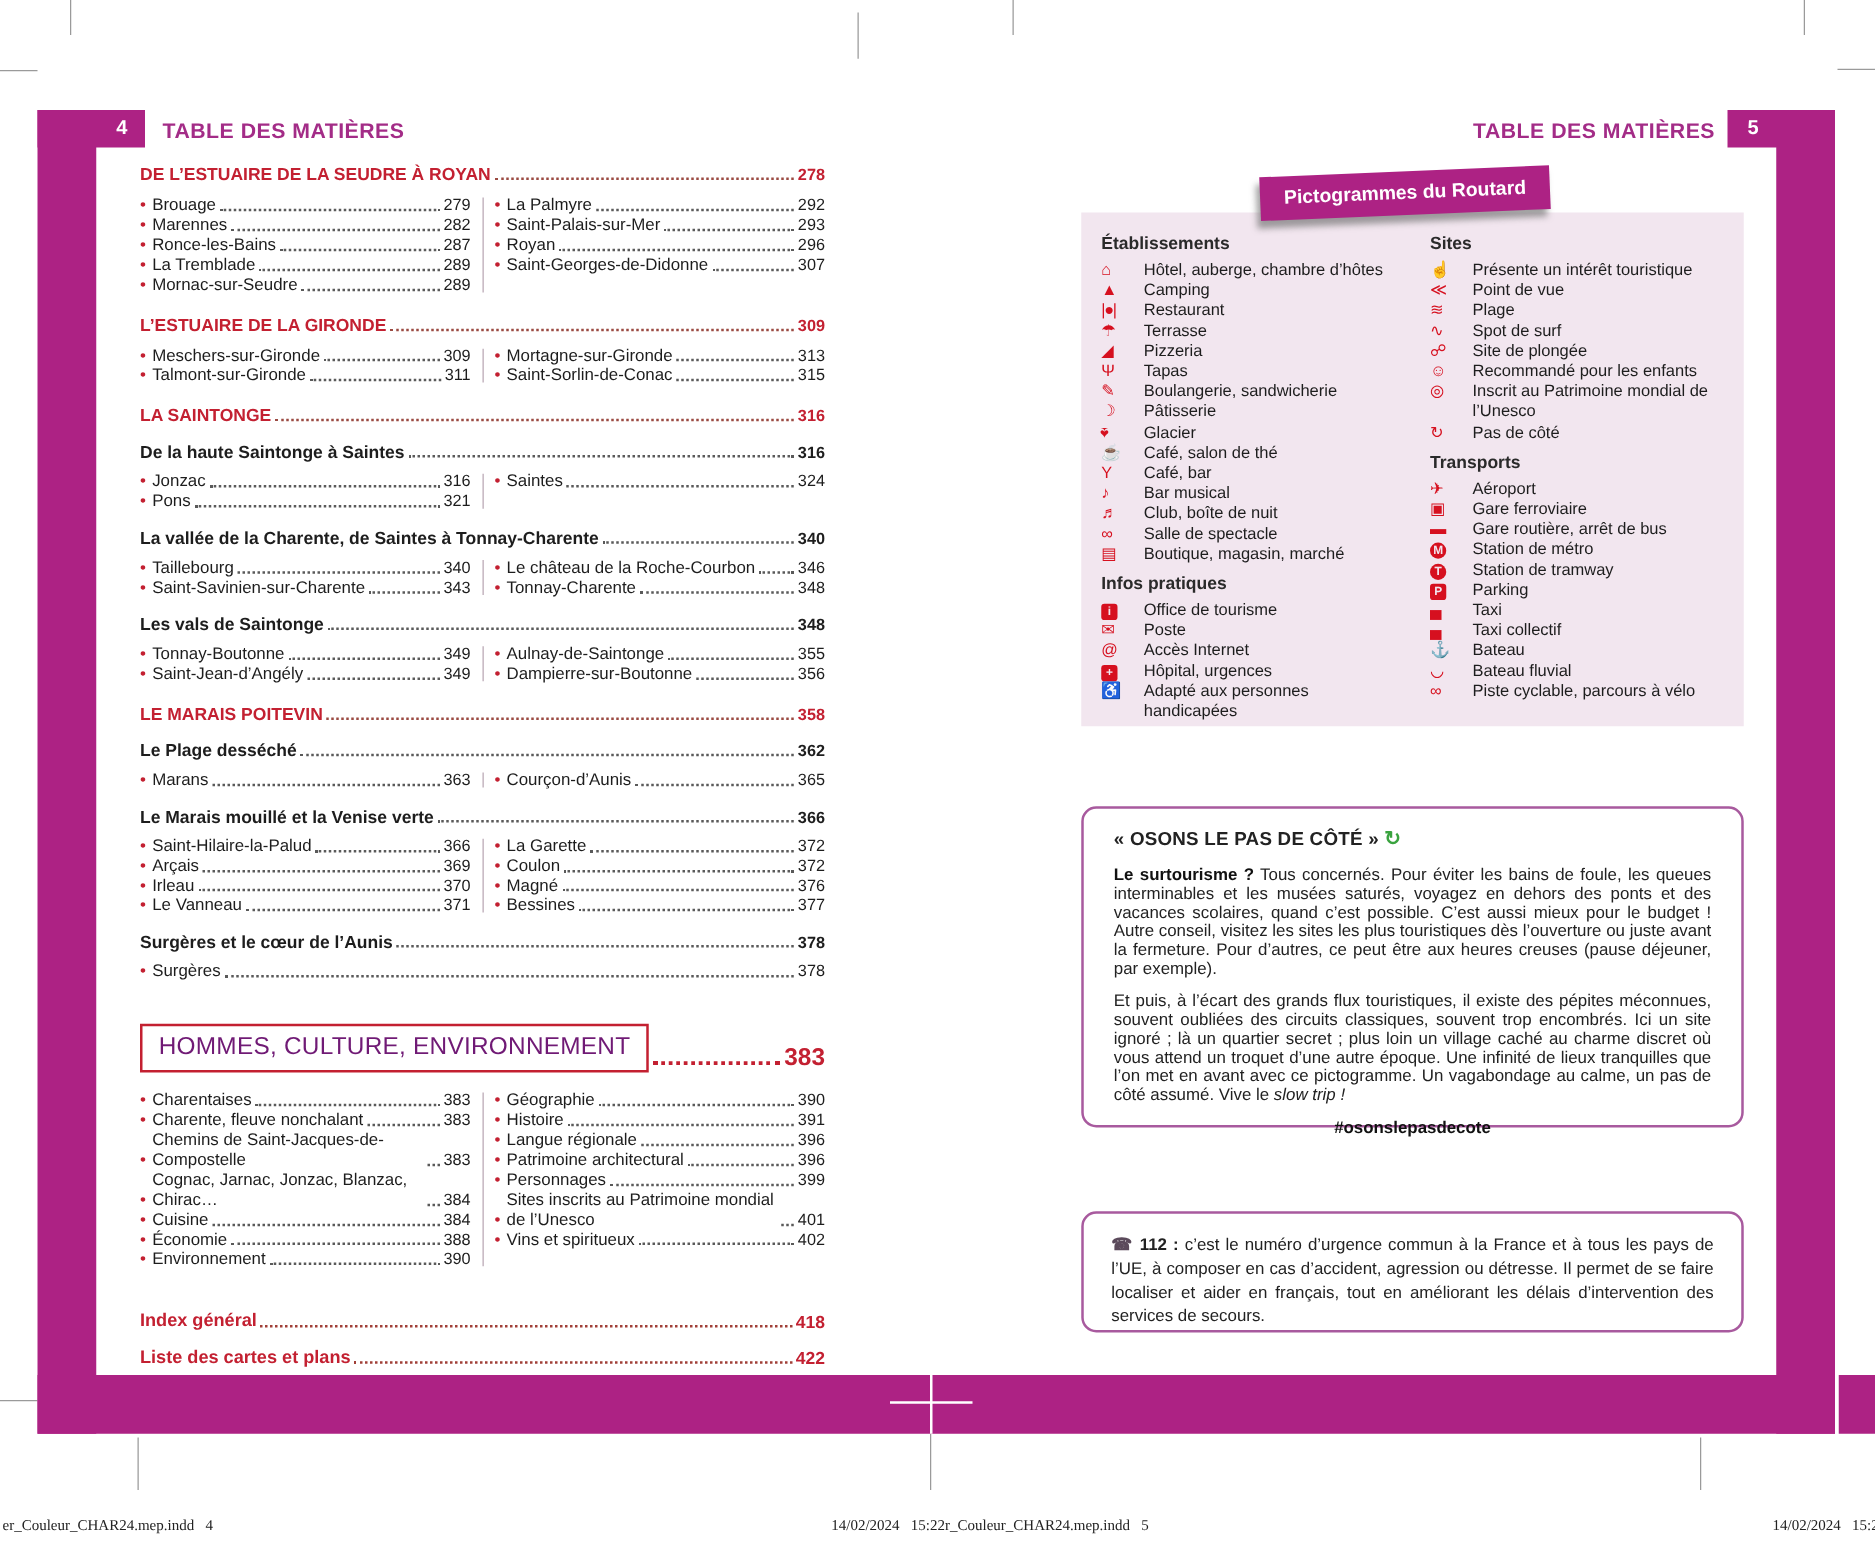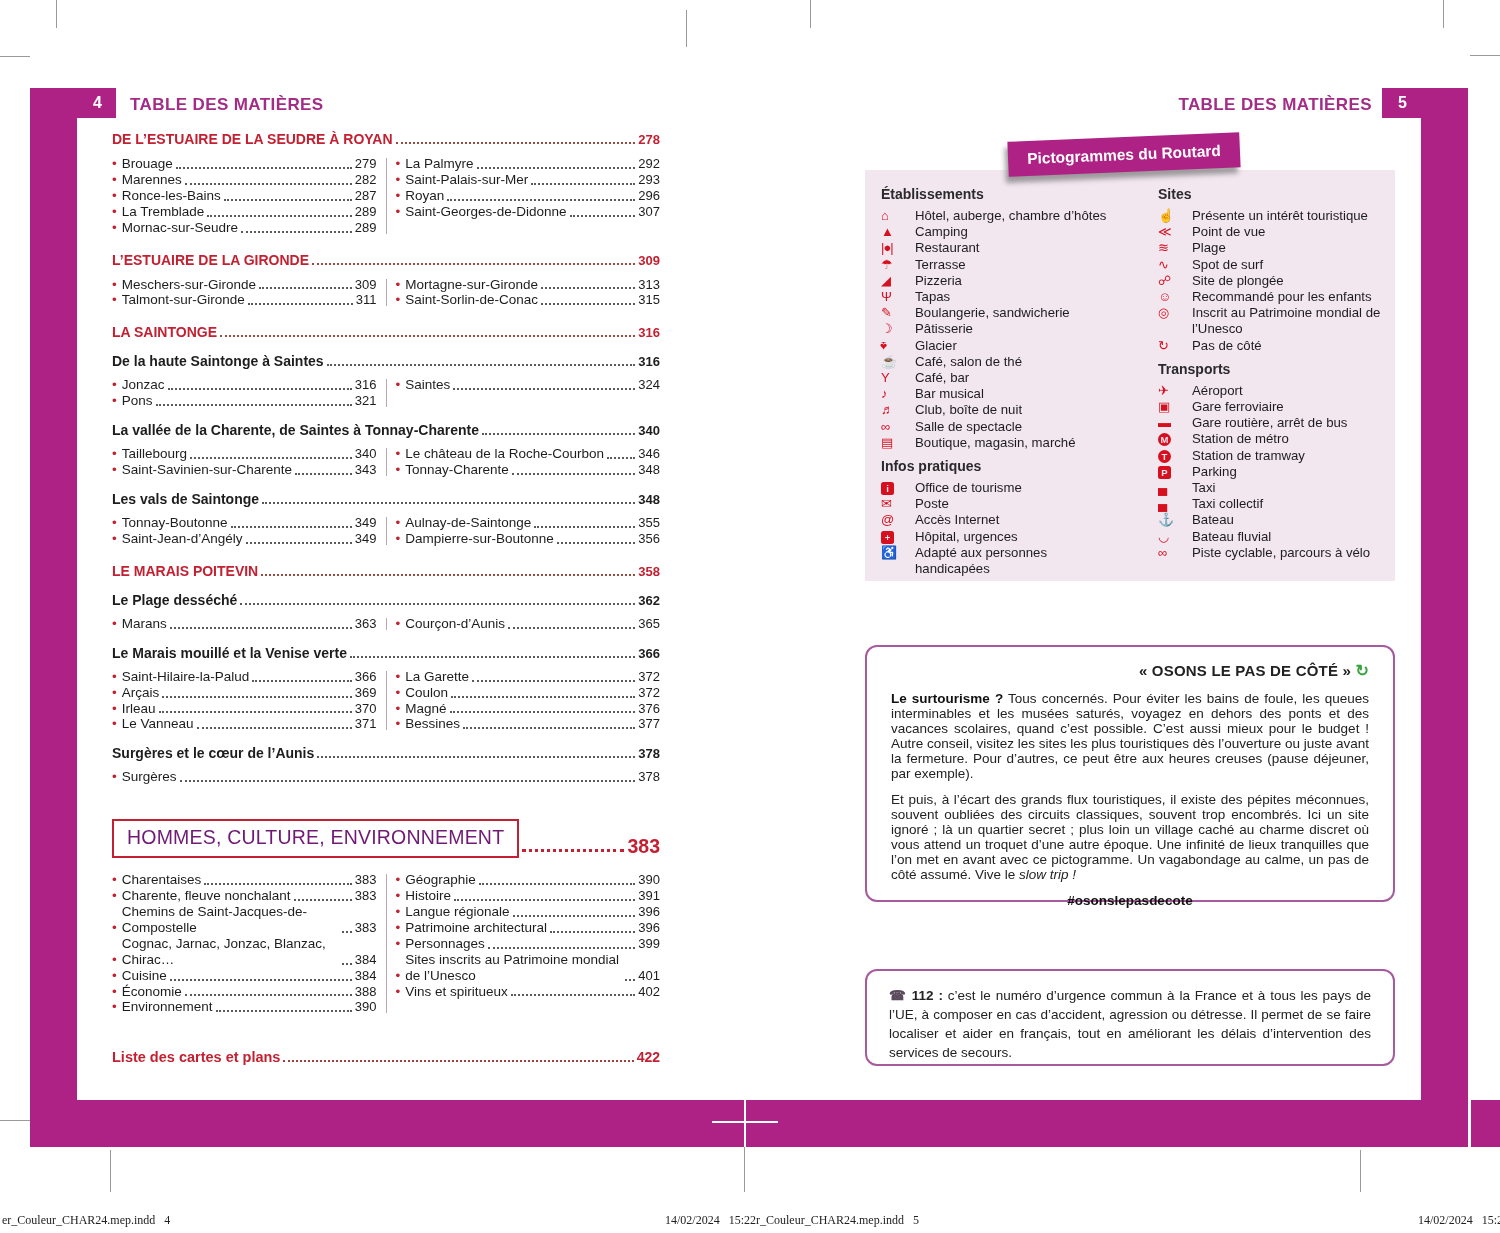--- a/index.html
+++ b/index.html
@@ -37,41 +37,41 @@
   .hwrap .lead{border-bottom:3px dotted #c32031;margin-bottom:6px;}
   .hwrap .pg{font-weight:bold;font-size:19.5px;color:#c32031;}
   .idx{margin-top:34px;}
   .idx .trow{font-weight:bold;font-size:14.5px;color:#c32031;margin-bottom:13px;}
   .idx .lead{border-color:#a14038;}
   .idx .pg{font-weight:bold;color:#c32031;font-size:14px;}
   
   .panel{position:absolute;left:865px;top:170px;width:530px;height:411px;background:#f2e6ef;}
   .panel-in{display:flex;padding:14px 12px 0 16px;}
   .pcol{flex:0 0 255px;}
-  .pcol.right{flex:1 1 auto;margin-left:22px;}
+  .pcol.right{flex:1 1 auto;margin-left:8px;}
   .gtitle{font-weight:bold;font-size:14px;color:#2a2a2a;margin:2px 0 6px;}
   .gtitle.later{margin-top:7px;}
   .prow{display:flex;align-items:flex-start;line-height:16.2px;margin:0;}
   .ic{flex:0 0 34px;color:#d6101f;font-size:13px;}
   .ic-in{display:inline-block;letter-spacing:-1px;}
   .ic-in[data-shape="square"],.ic-in[data-shape="circle"]{width:13px;height:13px;background:#d6101f;
       color:#f2e6ef;font-weight:bold;font-size:9.5px;line-height:13px;text-align:center;letter-spacing:0;
       border-radius:2.5px;margin-top:1px;}
   .ic-in[data-shape="circle"]{border-radius:50%;}
   .ic-in[data-shape="flip"]{transform:rotate(180deg);}
   .plbl{font-size:13.2px;color:#1d1d1d;max-width:205px;}
   .pcol.right .plbl{max-width:218px;}
   
   .banner{position:absolute;left:1008px;top:137px;width:232px;height:35px;background:#ad2284;color:#fff;
           font-weight:bold;font-size:15.5px;text-align:center;line-height:35px;transform:rotate(-2.4deg);
           box-shadow:-3px 6px 5px rgba(110,110,110,.65);}
   
   .nbox{position:absolute;border:2px solid #a85a9e;border-radius:12px;background:#fff;}
   .osons{left:865px;top:645px;width:530px;height:257px;padding:14px 24px;box-sizing:border-box;}
-  .osons h3{margin:0 0 4px;text-align:right;font-size:15px;color:#222;letter-spacing:.2px;}
+  .osons h3{margin:0 0 4px;text-align:left;font-size:15px;color:#222;letter-spacing:.2px;}
   .ticon{color:#3aa33f;font-weight:bold;font-size:16px;}
   .osons p{margin:11px 0 0;font-size:13.5px;line-height:15px;text-align:justify;color:#222;}
   .hashtag{margin-top:11px;text-align:center;font-weight:bold;font-size:13.5px;color:#111;}
   .e112{left:865px;top:969px;width:530px;height:97px;padding:15px 22px;box-sizing:border-box;
         font-size:13.5px;line-height:19px;text-align:justify;color:#222;}
   .phone{color:#5b4a5b;font-weight:bold;}
   b.lead-b{color:#111;}
   
   .foot{position:absolute;top:1213px;font-family:"Liberation Serif",serif;font-size:12px;color:#222;white-space:pre;}
   .it{font-style:italic;margin-top:36px;}
@@ -595,20 +595,25 @@
             <span class="lbl">Vins et spiritueux</span>
             <span class="lead"></span>
             <span class="pg">402</span>
           </div>
 
       </div>
     </div>
 
     <div class="idx">
 
+        <div class="trow">
+          <span>Index général</span>
+          <span class="lead"></span>
+          <span class="pg">418</span>
+        </div>
 
         <div class="trow">
           <span>Liste des cartes et plans</span>
           <span class="lead"></span>
           <span class="pg">422</span>
         </div>
 
     </div>
   </div>
 

